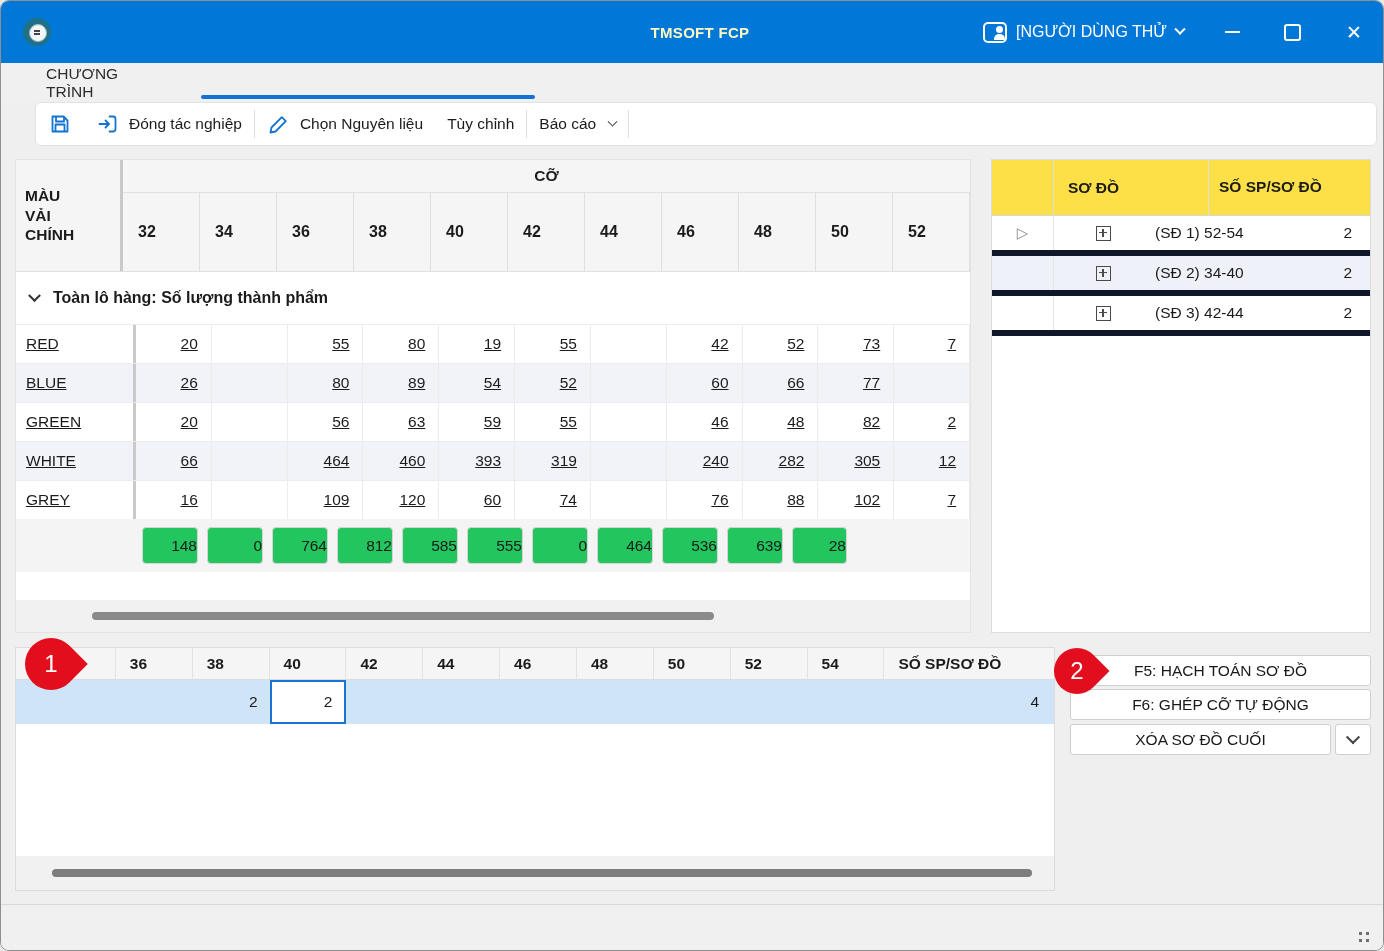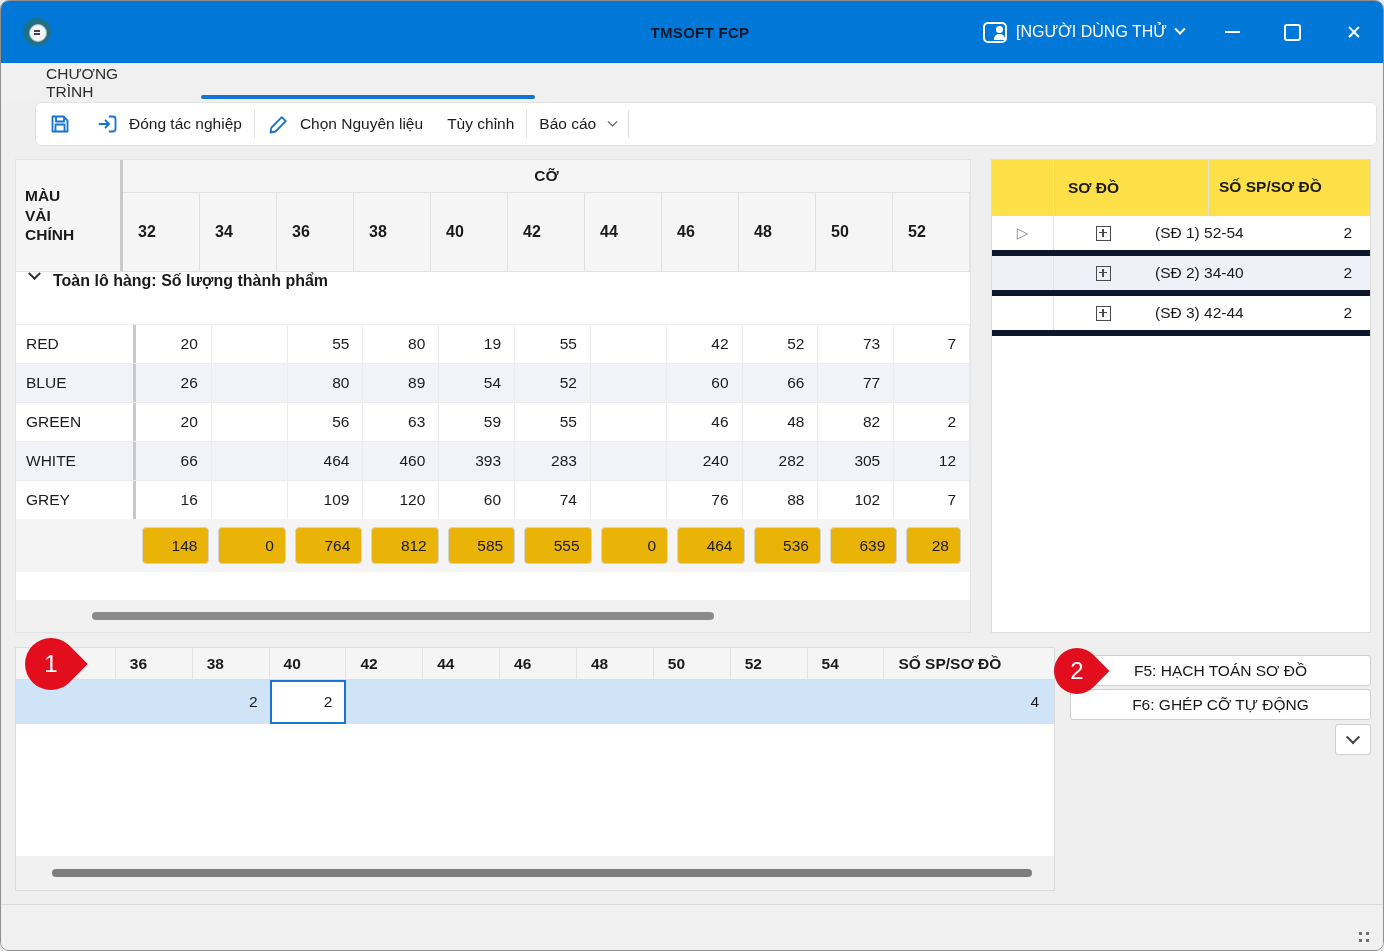--- a/index.html
+++ b/index.html
@@ -9,21 +9,21 @@
 
   
   .titlebar { position:absolute; left:0; top:0; width:100%; height:62px; background:#0178d7; }
   .app-logo { position:absolute; left:22px; top:17px; width:28px; height:28px; border-radius:50%;
               background:#1e7187; }
   .app-logo::before { content:''; position:absolute; left:6px; top:6px; width:16px; height:16px;
               border-radius:50%; background:#f2f6f7; border:1px solid #9fb9bf; }
   .app-logo::after { content:''; position:absolute; left:11px; top:12px; width:6px; height:2px;
               background:#444; box-shadow:0 3px 0 #444; }
   .title-text { position:absolute; left:16px; right:0; top:0; height:62px; display:flex; align-items:center;
-              justify-content:center; color:#0f172a; font-weight:bold; font-size:15px; letter-spacing:.3px; }
+              justify-content:center; color:#fef9c3; font-weight:bold; font-size:15px; letter-spacing:.3px; }
   .user-group { position:absolute; left:982px; top:0; height:62px; display:flex; align-items:center; gap:9px;
               color:#fff; font-size:16px; }
   .user-icon { position:relative; width:24px; height:21px; border:2px solid #fff; border-radius:5px; }
   .user-icon::before { content:''; position:absolute; right:2px; top:2px; width:7px; height:7px;
               border-radius:50%; background:#fff; }
   .user-icon::after { content:''; position:absolute; right:0px; bottom:1px; width:11px; height:6px;
               border-radius:5px 5px 0 0; background:#fff; }
   .chev { display:inline-block; width:8px; height:8px; border-right:2px solid currentcolor;
               border-bottom:2px solid currentcolor; transform:rotate(45deg) translate(-2px,-2px); }
   .win-btn { position:absolute; top:0; width:58px; height:62px; display:flex; align-items:center; justify-content:center; color:#fff; }
@@ -53,35 +53,35 @@
             border:1px solid #e3e3e3; overflow:hidden; }
   .mt-header { display:flex; height:112px; background:#f5f5f5; border-bottom:1px solid #e0e0e0; }
   .mt-corner { width:122px; border-right:3px solid #c9c9c9; display:flex; align-items:center;
                padding-left:9px; font-weight:bold; font-size:15.5px; white-space:pre-line; line-height:1.25; }
   .mt-sizes-wrap { flex:1; display:flex; flex-direction:column; }
   .mt-co-band { height:33px; display:flex; align-items:center; justify-content:center; font-weight:bold;
                font-size:15.5px; border-bottom:1px solid #e0e0e0; }
   .mt-size-row { flex:1; display:flex; }
   .mt-size-cell { width:77px; border-right:1px solid #e0e0e0; display:flex; align-items:center;
                padding-left:15px; font-weight:bold; font-size:16px; }
-  .mt-group { height:52px; background:#fff; display:flex; align-items:flex-start; gap:14px; padding-left:14px;
+  .mt-group { height:52px; background:#fff; display:flex; align-items:center; gap:14px; padding-left:14px;
               font-weight:bold; font-size:16px; }
   .mt-group .g-chev { width:9px; height:9px; border-right:2px solid #333; border-bottom:2px solid #333;
               transform:rotate(45deg) translate(-2px,-2px); }
-  .mrow { display:flex; height:39px; border-top:1px solid #ececec; }
+  .mrow { display:flex; height:39px; border-top:1px solid #ececec;text-decoration:underline; }
   .mrow.alt { background:#f2f3f8; }
   .mlabel { width:122px; border-right:3px solid #c9c9c9; display:flex; align-items:center; padding-left:10px;
             font-size:15.5px; }
   .mcell { width:77px; border-right:1px solid #ececec; display:flex; align-items:center;
            justify-content:flex-end; padding-right:13px; font-size:15.5px; }
   .mt-totals { height:53px; background:#f4f4f4; display:flex; align-items:flex-start;
                padding:8px 0 0 126px; }
-  .tbox { width:68px; height:37px; margin-right:9px; background:#eab308; border:1px solid #d4d4d4;
+  .tbox { width:56px; height:37px; margin-right:9px; background:#22c55e; border:1px solid #d4d4d4;
           border-radius:4px; display:flex; align-items:center; justify-content:flex-end;
-          padding-right:11px; font-size:15.5px; }
+          font-size:15.5px; }
   .tbox:last-child { width:55px; }
   .mt-scroll { position:absolute; left:0; bottom:0; width:100%; height:32px; background:#f1f1f1; }
   .mt-thumb { position:absolute; left:76px; top:12px; width:622px; height:8px; background:#8a8a8a; border-radius:4px; }
 
   
   .spanel { position:absolute; left:990px; top:158px; width:380px; height:474px; background:#fff;
             border:1px solid #dcdcdc; overflow:hidden; }
   .sp-header { display:flex; height:56px; background:#fde047; border-bottom:1px solid #d8d8d8;
                font-weight:bold; font-size:15.5px; }
   .sp-h-exp { width:62px; border-right:1px solid #e0e0e0; }
@@ -264,21 +264,21 @@
       <div class="mcell">82</div>
       <div class="mcell">2</div>
     </div>
     <div class="mrow alt">
       <div class="mlabel">WHITE</div>
       <div class="mcell">66</div>
       <div class="mcell"></div>
       <div class="mcell">464</div>
       <div class="mcell">460</div>
       <div class="mcell">393</div>
-      <div class="mcell">283</div>
+      <div class="mcell">319</div>
       <div class="mcell"></div>
       <div class="mcell">240</div>
       <div class="mcell">282</div>
       <div class="mcell">305</div>
       <div class="mcell">12</div>
     </div>
     <div class="mrow">
       <div class="mlabel">GREY</div>
       <div class="mcell">16</div>
       <div class="mcell"></div>
@@ -367,20 +367,21 @@
       <div class="bd-cell"></div>
       <div class="bd-cell bd-last">4</div>
     </div>
     <div class="bp-scroll">
       <div class="bp-thumb"></div>
     </div>
   </div>
 
   <div class="abtn abtn1">F5: HẠCH TOÁN SƠ ĐỒ</div>
   <div class="abtn abtn2">F6: GHÉP CỠ TỰ ĐỘNG</div>
+  <div class="abtn abtn3">XÓA SƠ ĐỒ CUỐI</div>
   <div class="abtn abtn-drop"></div>
 
   <div class="balloon balloon1">
     <span class="num">1</span>
   </div>
   <div class="balloon balloon2">
     <span class="num">2</span>
   </div>
 
   <div class="statusbar">

